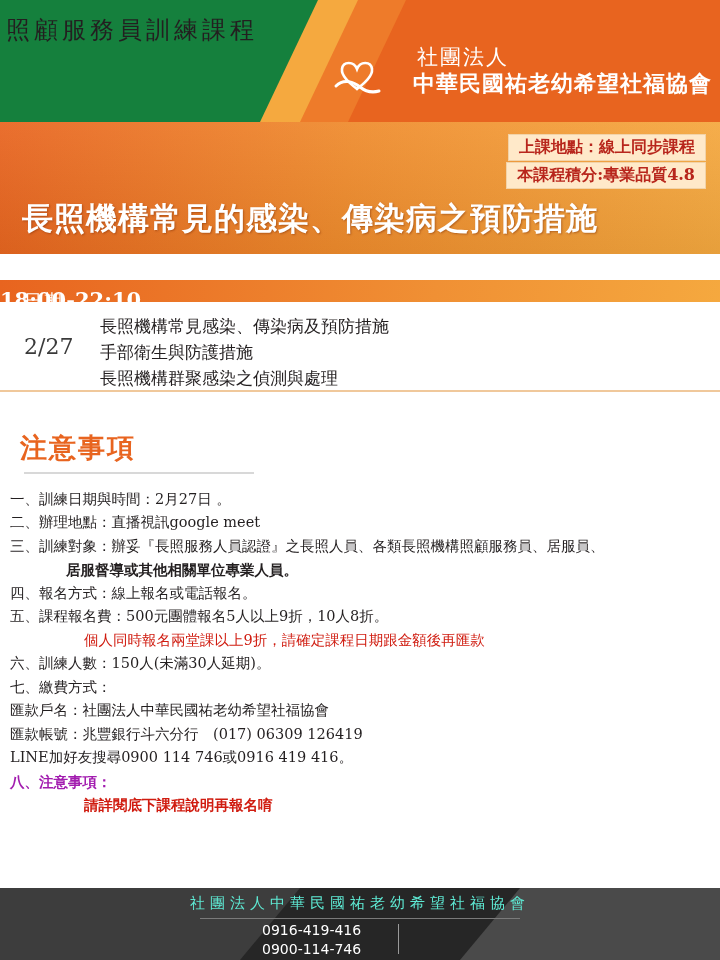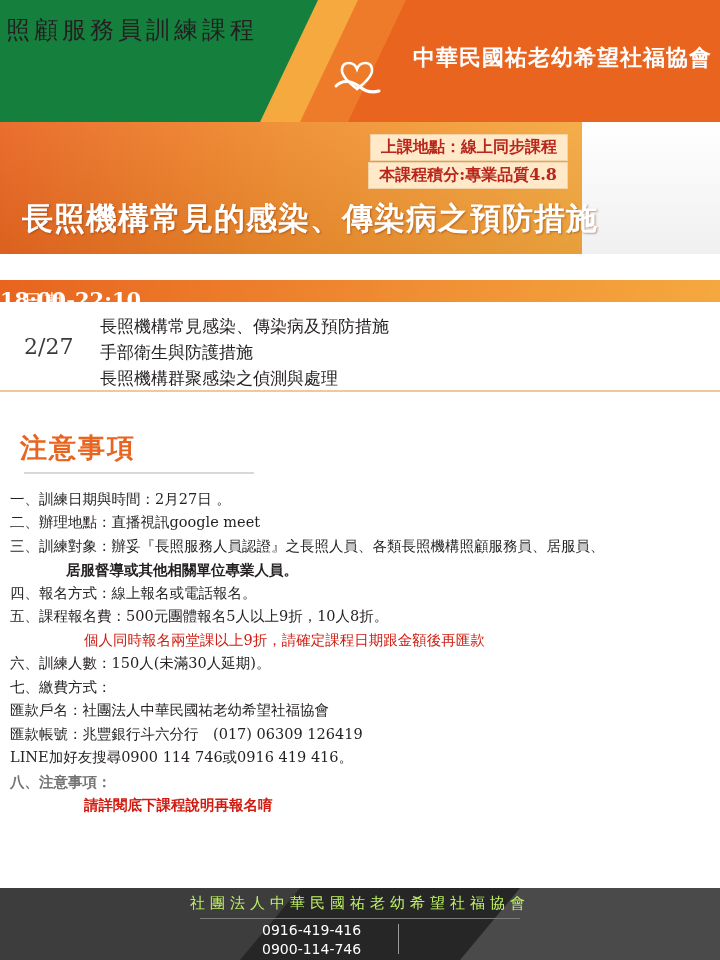--- a/index.html
+++ b/index.html
@@ -45,21 +45,21 @@
     line-height:1.25;
   }
   .assoc .l1 { font-size:21px; letter-spacing:2px; padding-left:4px;}
   .assoc .l2 { font-size:22px; letter-spacing:1px; font-weight:bold;}
   .logo-mark {
     position:absolute; left:330px; top:56px; width:54px; height:46px;
   }
 
   
   .band {
-    position:absolute; left:0; top:122px; width:582px; height:132px;
+    position:absolute; left:0; top:122px; width:720px; height:132px;
     background:linear-gradient(100deg,#e8641f 0%, #ef8b2c 48%, #f5a93f 100%);
   }
   .band-stripe {
     position:absolute; left:0; top:0; width:720px; height:132px;
     background:linear-gradient(180deg, rgba(255,255,255,0.07) 0%, rgba(0,0,0,0.06) 100%);
   }
   .tagbox {
     position:absolute; right:14px; background:#ffe9c9; color:#b8261c;
     font-family:"DejaVu Serif", serif; font-weight:bold;
     padding:2px 10px; font-size:16px; white-space:nowrap;
@@ -117,42 +117,42 @@
     position:absolute; left:24px; top:472px; width:230px; height:2px;
     background:#d8d8d8;
   }
   .notes {
     position:absolute; left:10px; top:488px; width:700px;
     font-size:14.5px; color:#231f20; line-height:1.62;
     font-family:"DejaVu Serif", serif;
   }
   .notes .ln { white-space:pre; }
   .notes .ind { padding-left:56px; }
-  .notes .red { color:#737373; }
+  .notes .red { color:#a21caf; }
   .notes .bold { font-weight:bold; }
   .notes .redind { color:#d01c10; padding-left:74px; }
 
   
   .footer {
     position:absolute; left:0; bottom:0; width:720px; height:72px;
     background:#262626; overflow:hidden;
   }
   .footer .fwedge {
     position:absolute; top:0; height:72px; background:#3d3d3d;
     left:0; width:300px;
     clip-path:polygon(0 0, 300px 0, 240px 72px, 0 72px);
   }
   .footer .fwedge2 {
     position:absolute; top:0; height:72px; background:#4a4a4a;
     right:0; width:260px;
     clip-path:polygon(60px 0, 260px 0, 260px 72px, 0 72px);
   }
   .footer .fname {
     position:absolute; left:0; right:0; top:6px; text-align:center;
-    color:#bef264; font-size:15px; letter-spacing:5px;
+    color:#5eead4; font-size:15px; letter-spacing:5px;
     font-family:"DejaVu Serif", serif;
   }
   .footer .hr {
     position:absolute; left:200px; top:30px; width:320px; height:1px;
     background:#7a7a7a;
   }
   .footer .phones {
     position:absolute; left:262px; top:33px;
     color:#ffffff; font-size:14px; line-height:1.35;
     font-family:"DejaVu Sans", sans-serif;
@@ -178,20 +178,21 @@
   <div class="hdr-title">照顧服務員訓練課程</div>
 
   <div class="logo-mark">
     <svg viewBox="0 0 54 46" width="54" height="46" aria-hidden="true">
       <path d="M27 13 C24 5, 13 5, 12 13 C11 21, 22 29, 27 33 C32 29, 43 21, 42 13 C41 5, 30 5, 27 13 Z" fill="none" stroke="#ffffff" stroke-width="2.6"></path>
       <path d="M6 30 C14 22, 24 26, 30 31 C35 35, 42 37, 49 35" fill="none" stroke="#ffffff" stroke-width="3" stroke-linecap="round"></path>
     </svg>
   </div>
 
   <div class="assoc">
+    <div class="l1">社團法人</div>
     <div class="l2">中華民國祐老幼希望社福協會</div>
   </div>
 </div>
 
 <div class="band">
   <div class="band-stripe"></div>
   <div class="tagbox t1">上課地點：線上同步課程</div>
   <div class="tagbox t2">本課程積分:專業品質4.8</div>
   <div class="course-title">長照機構常見的感染、傳染病之預防措施</div>
 </div>

